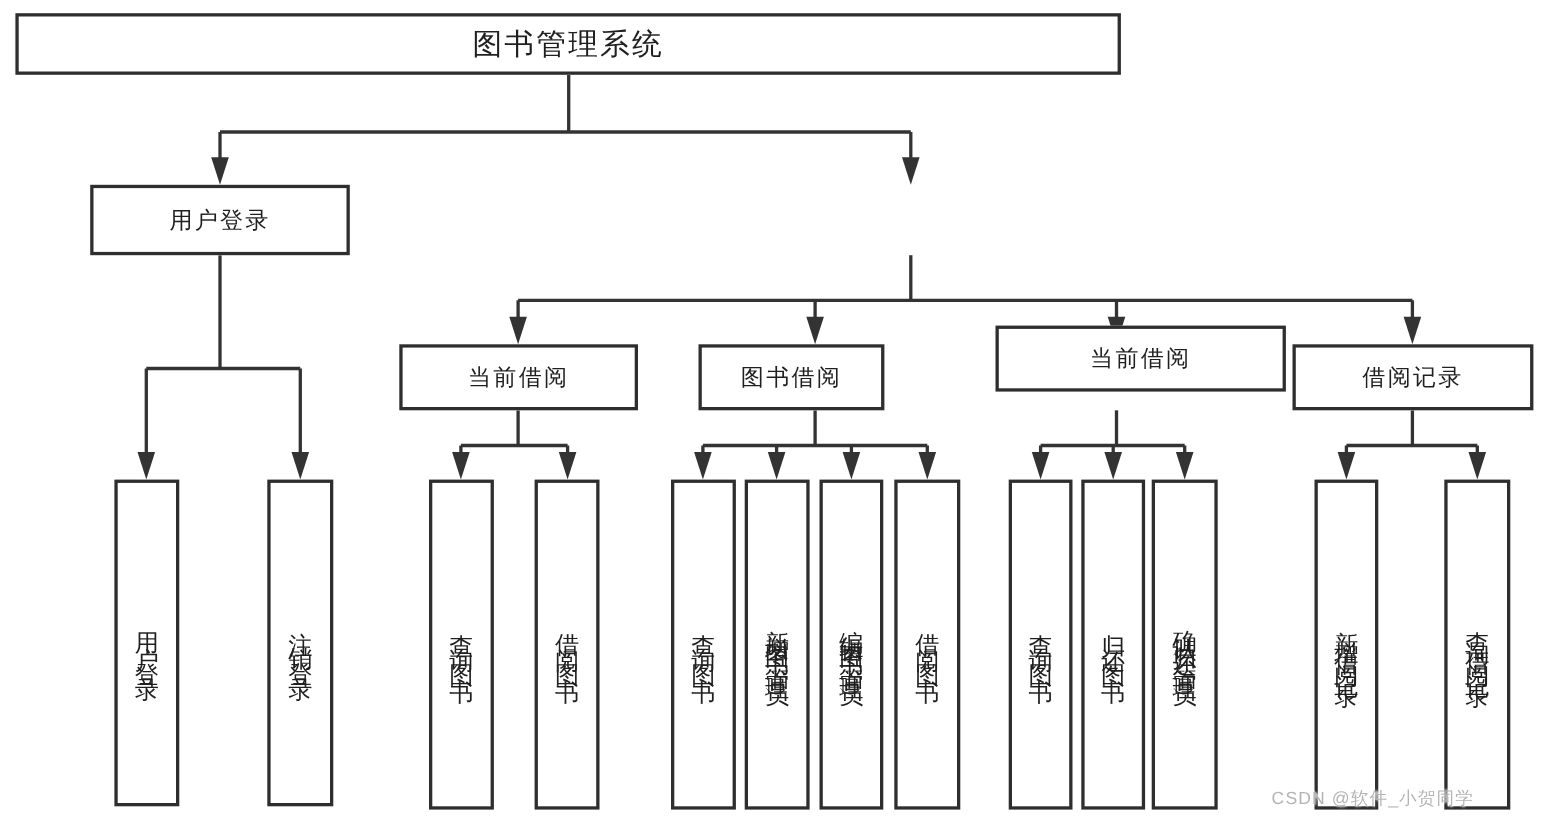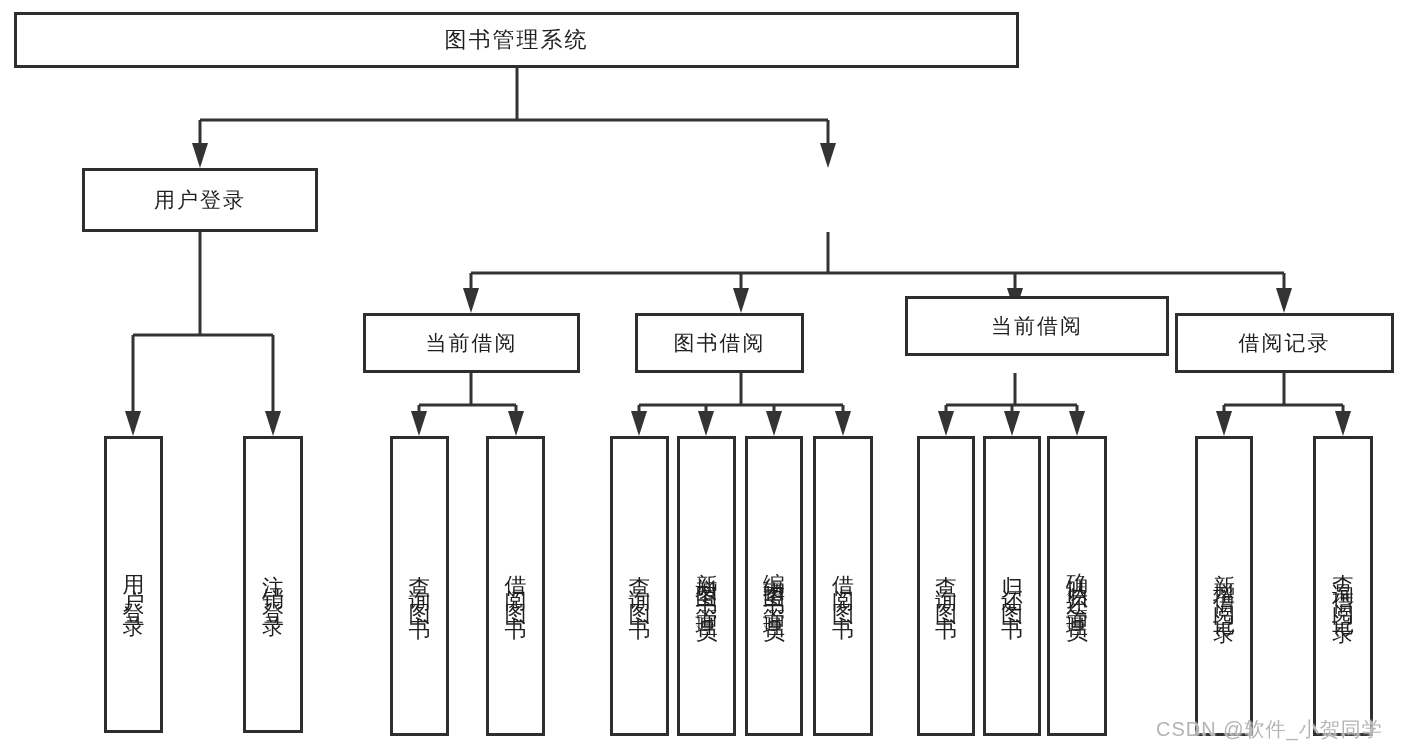--- a/index.html
+++ b/index.html
@@ -42,37 +42,37 @@
     justify-content: center;
     color: #1f1f1f;
     z-index: 2;
   }
   .hbox {
     font-size: 21px;
     letter-spacing: 2px;
     white-space: nowrap;
   }
   .root-box {
-    font-size: 22px;
+    font-size: 27px;
   }
   .vbox span {
     writing-mode: vertical-rl;
     text-orientation: mixed;
     font-size: 22px;
     line-height: 1;
     white-space: nowrap;
   }
   .sp-wide span  { letter-spacing: 14px; }
   .sp-mid span   { letter-spacing: 10px; }
   .sp-tight span { letter-spacing: 7px; }
   .watermark {
     position: absolute;
     left: 1156px;
     top: 716px;
-    font-size: 20px;
+    font-size: 16px;
     letter-spacing: 1px;
     color: #b4b4b4;
     white-space: nowrap;
     z-index: 5;
     text-shadow: 1px 1px 2px rgba(255,255,255,0.9), -1px -1px 2px rgba(255,255,255,0.9);
   }
 </style>
 </head>
 <body>
 

